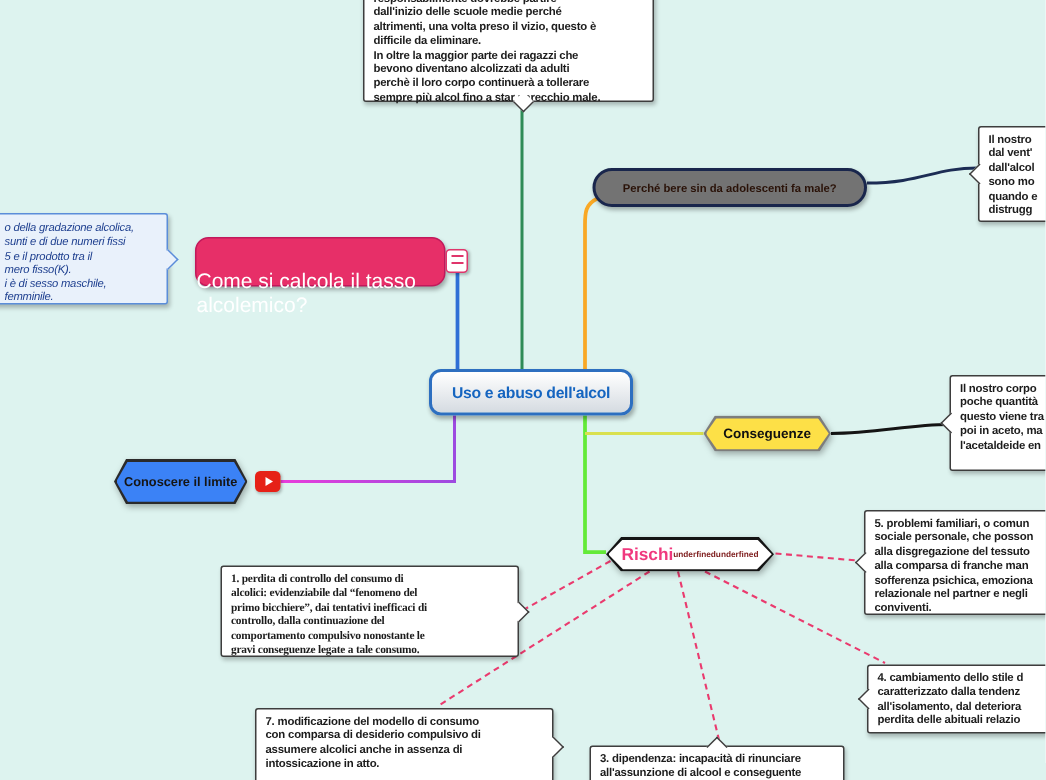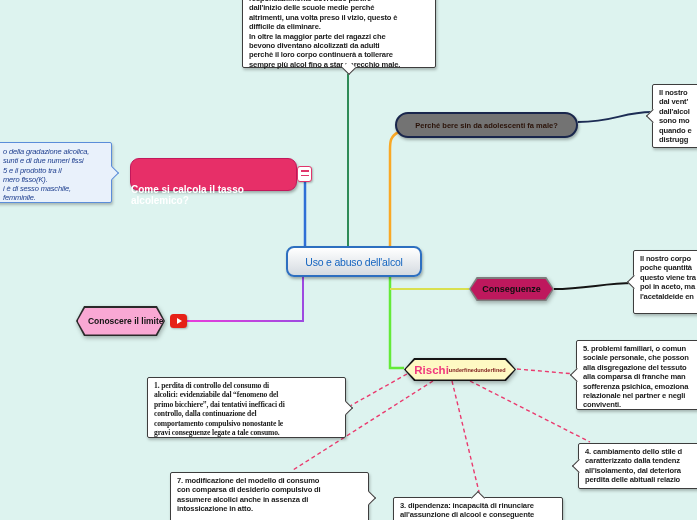--- a/index.html
+++ b/index.html
@@ -27,45 +27,45 @@
   
   .bluecall{background:#e9f1fb;border:1.5px solid #5b8dd9;}
   .bluecall .txt{font-weight:normal;font-style:italic;color:#1e3f8f;font-size:7.5px;
                  line-height:9.3px;padding:4px 6px 4px 64px;}
   .bluecall.pt-right::after{background:#e9f1fb;border-top:1.5px solid #5b8dd9;border-right:1.5px solid #5b8dd9;}
 
   
   .central{left:286px;top:246px;width:136px;height:31px;border:2px solid #2d6fc0;border-radius:8px;
            background:linear-gradient(#ffffff,#d5dbe1);display:flex;align-items:center;justify-content:center;
            box-shadow:1px 2px 3px rgba(0,0,0,.3);}
-  .central span{color:#1565c0;font-weight:normal;font-size:10.5px;letter-spacing:-0.2px;}
+  .central span{color:#1565c0;font-weight:bold;font-size:10.5px;letter-spacing:-0.2px;}
 
   
   .redq{left:395px;top:112px;width:183px;height:26px;background:#737373;border:2px solid #19264c;
         border-radius:13px;display:flex;align-items:center;justify-content:center;
         box-shadow:1px 2px 3px rgba(0,0,0,.3);}
   .redq span{color:#2a1208;font-size:7.5px;font-weight:600;}
   .pinkq{left:130px;top:158px;width:167px;height:33px;background:#e72f68;border:1.5px solid #c2185b;
         border-radius:9px;display:flex;align-items:center;justify-content:center;
         box-shadow:1px 2px 3px rgba(0,0,0,.3);}
-  .pinkq span{color:#ffffff;font-size:10px;font-weight:700;margin-top:40px;}
+  .pinkq span{color:#ffffff;font-size:14px;font-weight:400;margin-top:40px;}
 
   
   .hexw{position:absolute;z-index:2;filter:drop-shadow(1px 2px 2px rgba(0,0,0,.3));}
   .hex-b,.hex-f{clip-path:polygon(9% 0,91% 0,100% 50%,91% 100%,9% 100%,0 50%);}
   .hex-b{position:absolute;inset:0;}
   .hex-f{position:absolute;inset:1.5px;display:flex;align-items:center;justify-content:center;}
   .hex-conseg .hex-b{background:#7d7d7d;}
-  .hex-conseg .hex-f{background:#be185d;}
+  .hex-conseg .hex-f{background:#fde047;}
   .hex-conseg span{font-size:9px;font-weight:bold;color:#101010;}
   .hex-yellow .hex-b{background:#2a2a2a;}
-  .hex-yellow .hex-f{background:#f9a8d4;justify-content:flex-end;}
+  .hex-yellow .hex-f{background:#3b82f6;}
   .hex-yellow span{font-size:8.5px;font-weight:600;color:#151515;}
   .hex-green .hex-b{background:#141414;}
-  .hex-green .hex-f{background:#fef9c3;}
+  .hex-green .hex-f{background:#ffffff;}
   .hex-green .risklabel{font-size:11.5px;font-weight:bold;color:#f0397e;}
   .hex-green .risksuffix{font-size:5.5px;font-weight:bold;color:#7d1b1b;}
 
   
   .noteicon{left:297px;top:166px;width:15px;height:16px;background:#fff;border:1.5px solid #e0356b;
             border-radius:3px;box-shadow:1px 1px 2px rgba(0,0,0,.25);}
   .noteicon i{position:absolute;inset:3px 2.5px;display:block;
             background:repeating-linear-gradient(#e0356b 0 1.5px,transparent 1.5px 4.5px);}
   .playicon{left:170px;top:314px;width:17px;height:14px;background:#e62117;border-radius:3.5px;
             box-shadow:1px 1px 2px rgba(0,0,0,.25);}

